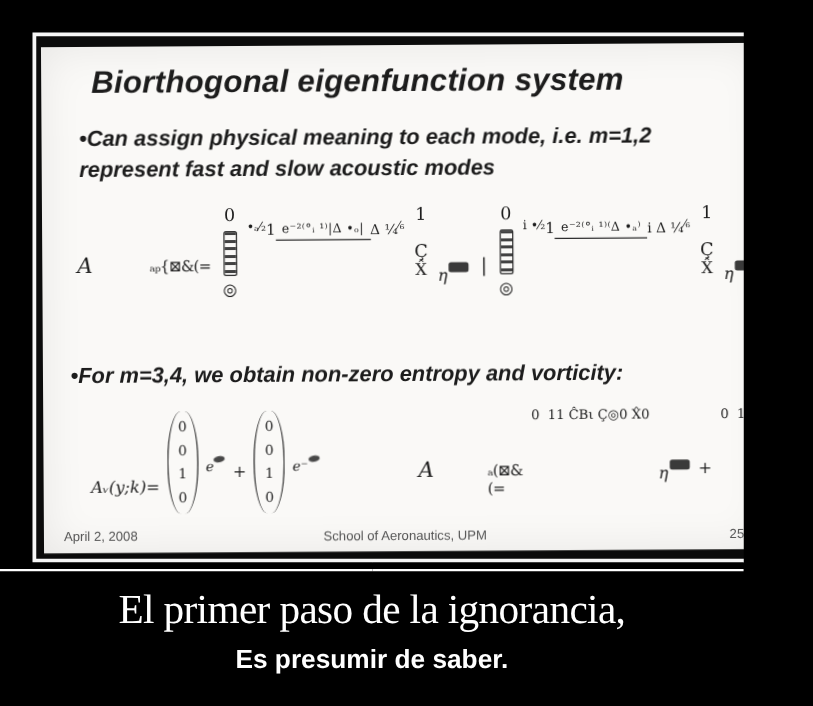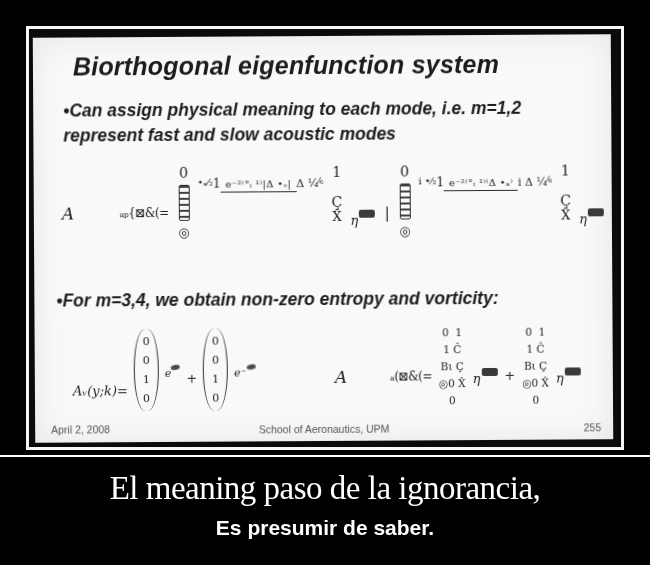--- a/index.html
+++ b/index.html
@@ -1,16 +1,16 @@
 <!DOCTYPE html>
 <html style="--page_bg: #000000; --frame: #f6f6f6; --scan_border: #0b0b0b; --slide_bg: #faf9f7; --ink: #1c1c1c; --footer_ink: #555555; --ribbon_bg: #ffffff; --ribbon_text: #0d0d0d; --caption: #ffffff;"><head>
 <meta charset="utf-8">
 <style>
   html,body { margin:0; padding:0; background:#000; }
-  .stage { position:relative; width:650px; height:565px; background:var(--page_bg,#000);
+  .stage { position:relative; width:595px; height:565px; background:var(--page_bg,#000);
            overflow:hidden; font-family:"Liberation Sans",sans-serif; }
 
   
   .photo { position:absolute; left:26px; top:26px; width:598px; height:424px; box-sizing:border-box;
            border:3px solid var(--frame,#f6f6f6); background:var(--scan_border,#0b0b0b);
            padding:7px 9px 6px 5px; }
   .slide { position:relative; width:100%; height:100%; background:var(--slide_bg,#faf9f7);
            color:var(--ink,#1c1c1c); filter:blur(0.45px); transform:rotate(-0.35deg);
            box-shadow:inset 0 0 35px rgba(0,0,0,.08); overflow:hidden; }
 
@@ -59,21 +59,21 @@
           vertical-align:7px; transform:rotate(-14deg); filter:blur(.35px); }
   .plus { font-size:13px; margin-top:46px; }
 
   
   .eqbr { position:absolute; left:300px; top:285px; display:flex; gap:7px; align-items:flex-start;
           font-family:"DejaVu Serif","DejaVu Sans",serif; filter:blur(.25px); }
   .eqbr .lhsA  { margin-top:46px; }
   .eqbr .lhscl { margin-top:49px; }
   .eqbr .tail  { margin-top:48px; }
   .eqbr .plus  { margin-top:48px; }
-  .stk  { display:flex; flex-direction:column; align-items:center; font-size:10.5px;
+  .stk  { display:flex; align-items:center; font-size:10.5px;
           line-height:17px; margin-top:4px; }
   .stk span { white-space:pre; }
 
   
   .f-date  { position:absolute; left:16px;  top:386px; font-size:10.5px; color:var(--footer_ink,#555); }
   .f-school{ position:absolute; left:0; right:0; top:387px; text-align:center; font-size:10.5px; color:var(--footer_ink,#555); }
   .f-page  { position:absolute; right:12px; top:387px; font-size:10.5px; color:var(--footer_ink,#555); }
 
   
   .wm { position:absolute; left:0; right:0; top:446px; height:20px; display:flex; align-items:flex-start; z-index:5; }
@@ -201,16 +201,16 @@
       <div class="f-page">255</div>
 
     </div>
   </div>
 
   <div class="wm">
     <div class="wm-line"></div>
     <div class="wm-line"></div>
   </div>
 
-  <div class="cap-title">El meaning paso de la ignorancia,</div>
+  <div class="cap-title">El primer paso de la ignorancia,</div>
   <div class="cap-sub">Es presumir de saber.</div>
 
 </div>
 
 </body></html>

